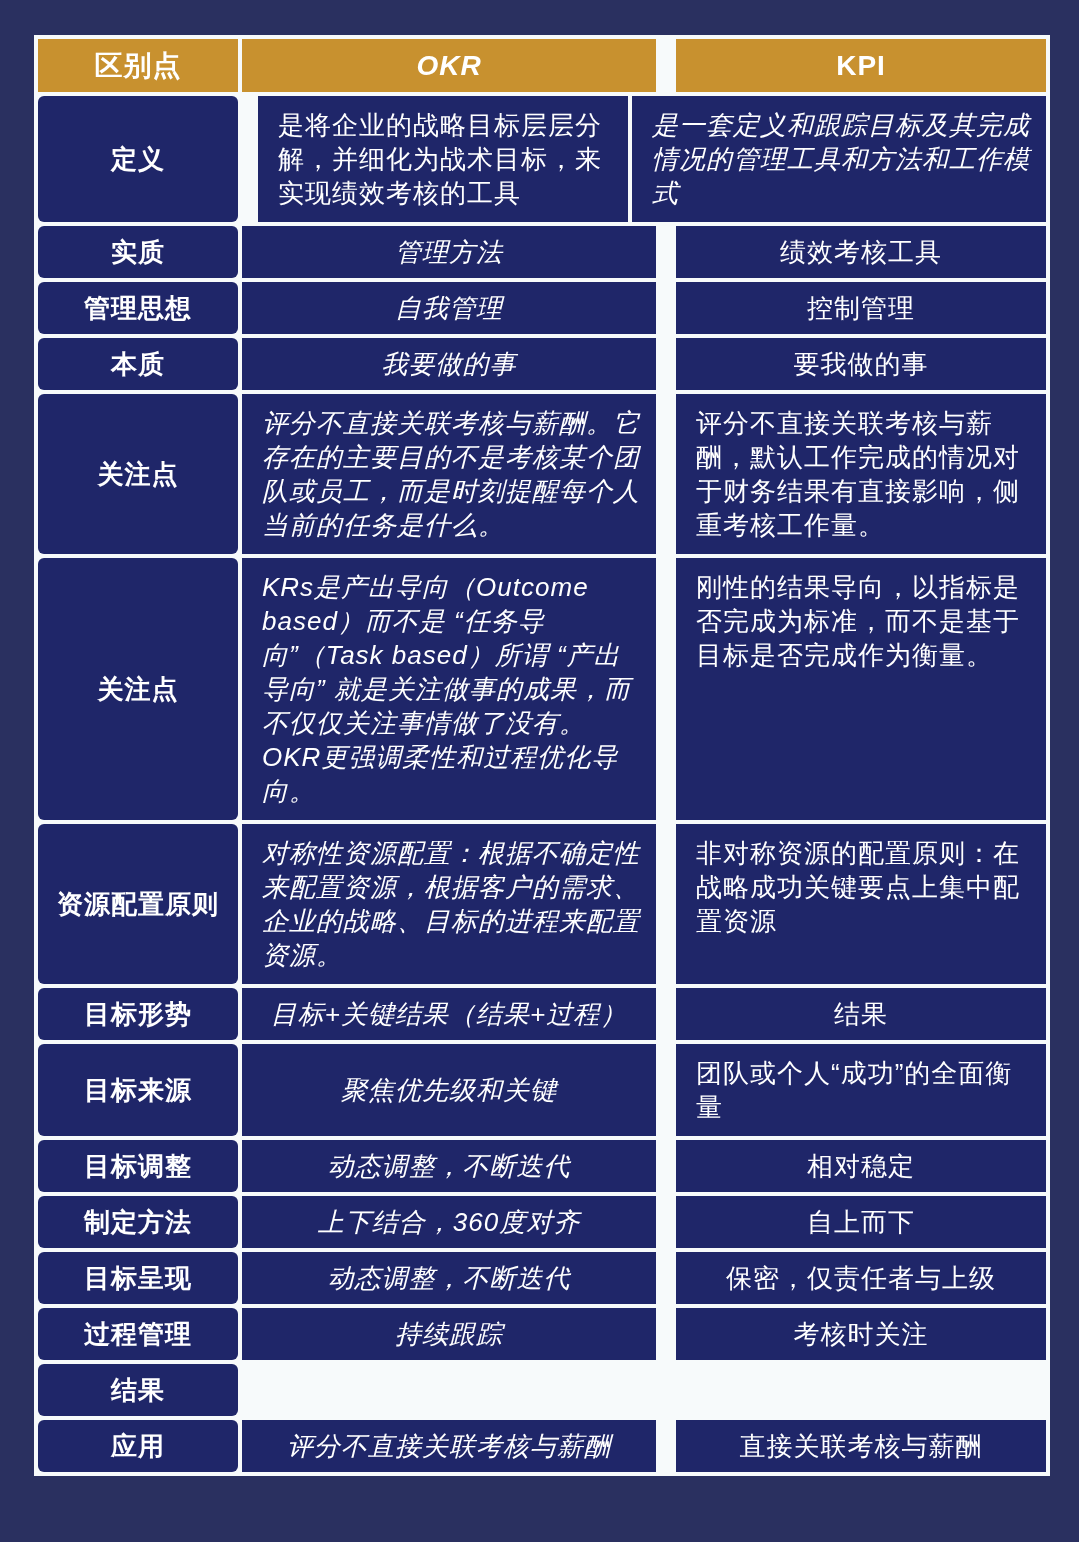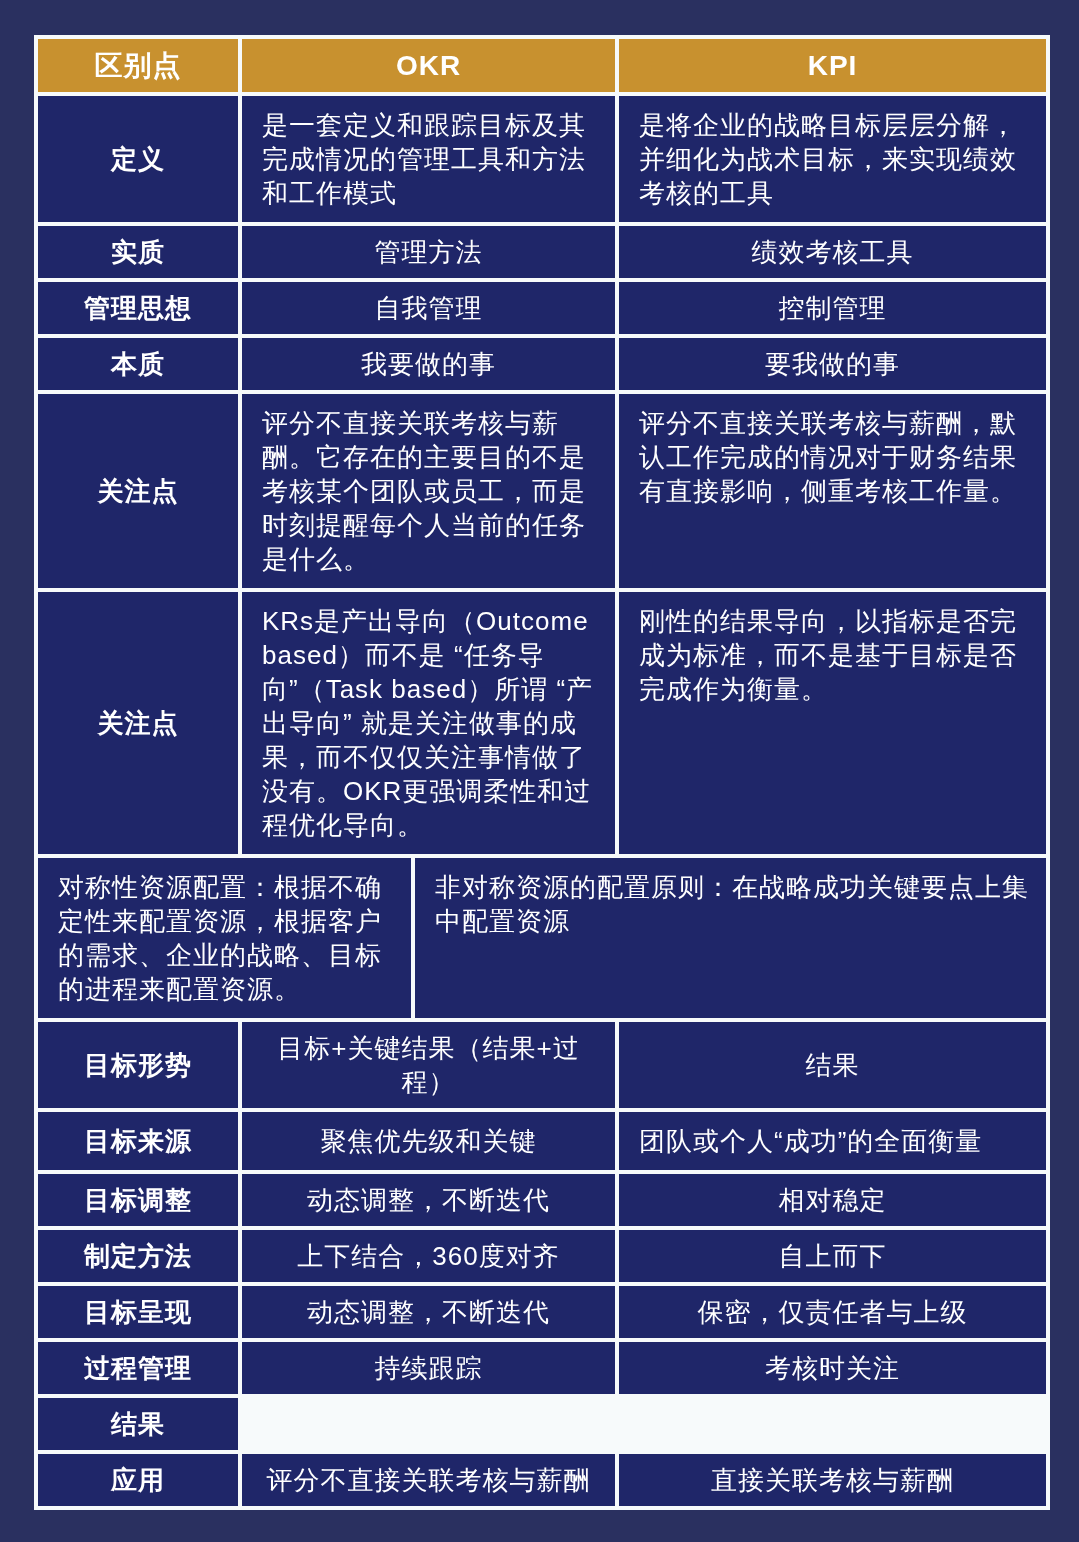--- a/index.html
+++ b/index.html
@@ -38,31 +38,32 @@
     display: flex;
     align-items: center;
     justify-content: center;
     text-align: center;
     font-size: 26px;
     line-height: 34px;
     letter-spacing: 1px;
     padding: 9px 10px;
   }
   .c1 { width: 200px; flex: 0 0 auto; }
-  .c2 { width: 373px; flex: 0 0 auto; }
-  .c3 { flex: 1 1 auto; }
+  .c2 { width: 414px; flex: 0 0 auto; font-style: italic; }
+  .c3 { flex: 1 1 auto; margin-left: 16px; }
   .header-row .cell {
     background: #C8912F;
     font-weight: 700;
     font-size: 28px;
     min-height: 53px;
   }
   .label-cell {
     font-weight: 700;
     font-size: 26px;
+    border-radius: 6px;
   }
   .al {
     justify-content: flex-start;
     align-items: flex-start;
     text-align: left;
     padding: 12px 16px 12px 20px;
   }
   .ac {
     justify-content: center;
     text-align: center;
@@ -74,22 +75,22 @@
 <div class="page">
   <div class="tbl">
     <div class="row header-row">
       <div class="cell c1">区别点</div>
       <div class="cell c2">OKR</div>
       <div class="cell c3">KPI</div>
     </div>
 
     <div id="rows-host" style="display:contents;"><div class="row">
           <div class="cell c1 label-cell ac">定义</div>
+          <div class="cell c3 al">是将企业的战略目标层层分解，并细化为战术目标，来实现绩效考核的工具</div>
           <div class="cell c2 al">是一套定义和跟踪目标及其完成情况的管理工具和方法和工作模式</div>
-          <div class="cell c3 al">是将企业的战略目标层层分解，并细化为战术目标，来实现绩效考核的工具</div>
         </div><div class="row">
           <div class="cell c1 label-cell ac">实质</div>
           <div class="cell c2 ac">管理方法</div>
           <div class="cell c3 ac">绩效考核工具</div>
         </div><div class="row">
           <div class="cell c1 label-cell ac">管理思想</div>
           <div class="cell c2 ac">自我管理</div>
           <div class="cell c3 ac">控制管理</div>
         </div><div class="row">
           <div class="cell c1 label-cell ac">本质</div>
@@ -97,20 +98,21 @@
           <div class="cell c3 ac">要我做的事</div>
         </div><div class="row">
           <div class="cell c1 label-cell ac">关注点</div>
           <div class="cell c2 al">评分不直接关联考核与薪酬。它存在的主要目的不是考核某个团队或员工，而是时刻提醒每个人当前的任务是什么。</div>
           <div class="cell c3 al">评分不直接关联考核与薪酬，默认工作完成的情况对于财务结果有直接影响，侧重考核工作量。</div>
         </div><div class="row">
           <div class="cell c1 label-cell ac">关注点</div>
           <div class="cell c2 al">KRs是产出导向（Outcome based）而不是 “任务导向”（Task based）所谓 “产出导向” 就是关注做事的成果，而不仅仅关注事情做了没有。OKR更强调柔性和过程优化导向。</div>
           <div class="cell c3 al">刚性的结果导向，以指标是否完成为标准，而不是基于目标是否完成作为衡量。</div>
         </div><div class="row">
+          <div class="cell c1 label-cell ac">资源配置原则</div>
           <div class="cell c2 al">对称性资源配置：根据不确定性来配置资源，根据客户的需求、企业的战略、目标的进程来配置资源。</div>
           <div class="cell c3 al">非对称资源的配置原则：在战略成功关键要点上集中配置资源</div>
         </div><div class="row">
           <div class="cell c1 label-cell ac">目标形势</div>
           <div class="cell c2 ac">目标+关键结果（结果+过程）</div>
           <div class="cell c3 ac">结果</div>
         </div><div class="row">
           <div class="cell c1 label-cell ac">目标来源</div>
           <div class="cell c2 ac">聚焦优先级和关键</div>
           <div class="cell c3 al">团队或个人“成功”的全面衡量</div>

